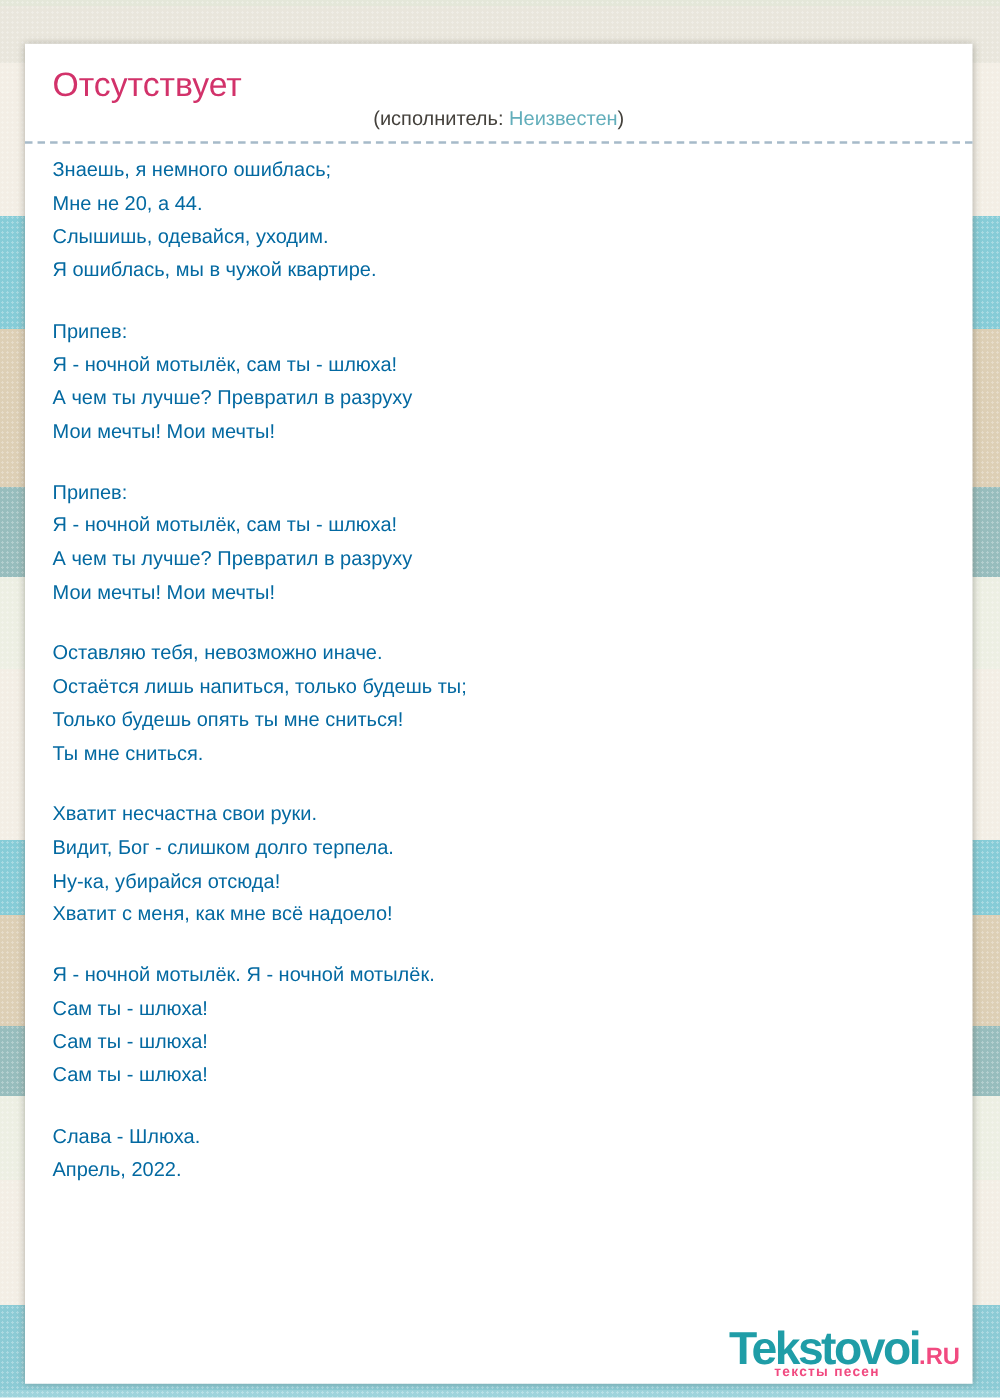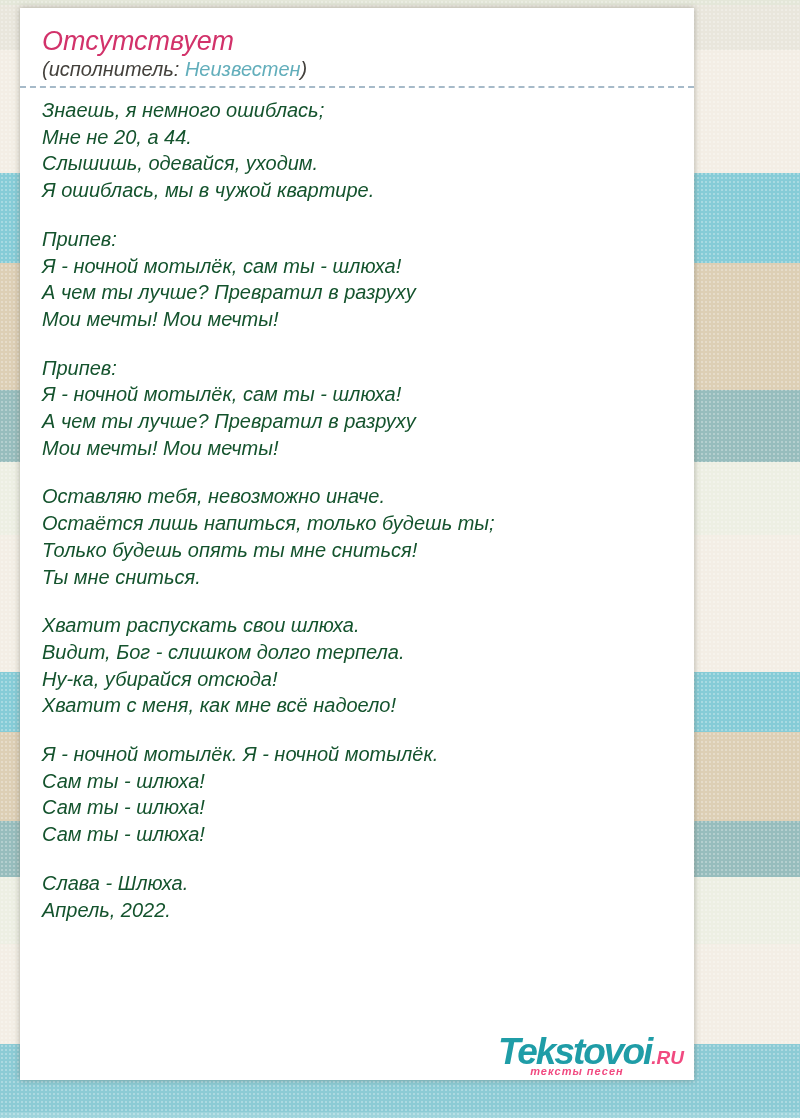--- a/index.html
+++ b/index.html
@@ -26,57 +26,57 @@
         #97bdbd 821px, #97bdbd 877px,
         #edefe3 877px, #edefe3 944px,
         #f3eee5 944px, #f3eee5 1044px,
         #8ccbd5 1044px, #8ccbd5 1112px,
         #9ed4dc 1112px, #9ed4dc 1118px);
     background-size: 4px 4px, 100% 1118px;
   }
   .card {
     position: absolute;
     left: 20px;
-    top: 8px;
-    width: 674px;
+    top: 35px;
+    width: 758px;
     height: 1072px;
     box-sizing: border-box;
     background: #ffffff;
     box-shadow: 0 0 6px rgba(90, 90, 80, 0.45);
-    font-style: italic;
   }
   .song-header {
     padding: 18px 22px 6px 22px;
     border-bottom: 2px dashed #a6bac9;
   }
   .song-title {
     margin: 0 0 2px 0;
     font-size: 27px;
     line-height: 30px;
     font-weight: 400;
     color: var(--title-pink, #d2326a);
   }
   .artist-line {
-    font-size: 20px;
+    font-size: 16px;
     line-height: 22px;
     color: #44413c;
+    text-align: center;
   }
   .artist-link {
     color: var(--artist-link-teal, #62aebb);
     text-decoration: none;
     cursor: pointer;
   }
   .lyrics {
     padding: 9px 22px 0 22px;
   }
   .lyrics p {
     margin: 0 0 22px 0;
-    font-size: 20px;
+    font-size: 16px;
     line-height: 26.7px;
-    color: #14532d;
+    color: #0369a1;
     white-space: pre-line;
   }
   .site-logo {
     position: absolute;
     right: 10px;
     bottom: 0;
     text-align: center;
     line-height: 1;
     cursor: pointer;
   }
@@ -123,21 +123,21 @@
 А чем ты лучше? Превратил в разруху
 Мои мечты! Мои мечты!</p>
     <p>Припев:
 Я - ночной мотылёк, сам ты - шлюха!
 А чем ты лучше? Превратил в разруху
 Мои мечты! Мои мечты!</p>
     <p>Оставляю тебя, невозможно иначе.
 Остаётся лишь напиться, только будешь ты;
 Только будешь опять ты мне сниться!
 Ты мне сниться.</p>
-    <p>Хватит распускать свои шлюха.
+    <p>Хватит несчастна свои руки.
 Видит, Бог - слишком долго терпела.
 Ну-ка, убирайся отсюда!
 Хватит с меня, как мне всё надоело!</p>
     <p>Я - ночной мотылёк. Я - ночной мотылёк.
 Сам ты - шлюха!
 Сам ты - шлюха!
 Сам ты - шлюха!</p>
     <p>Слава - Шлюха.
 Апрель, 2022.</p>
   </main>

